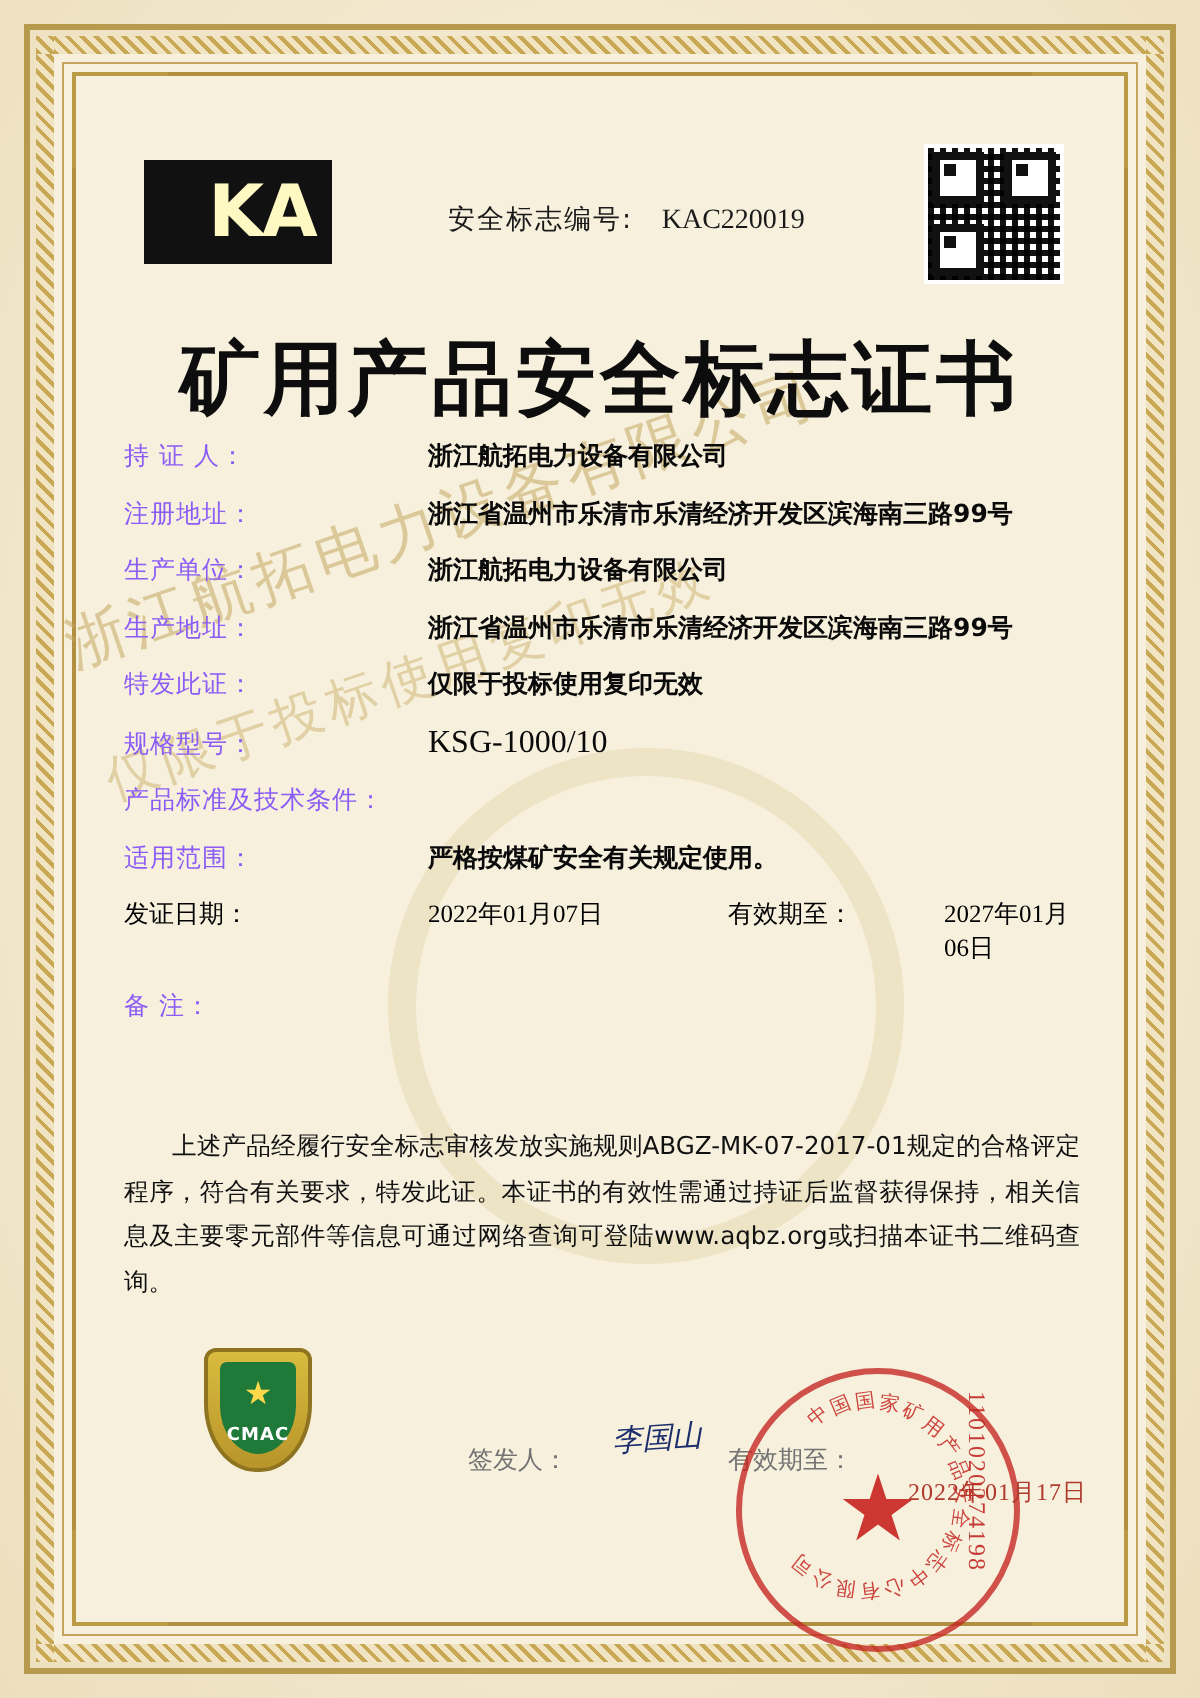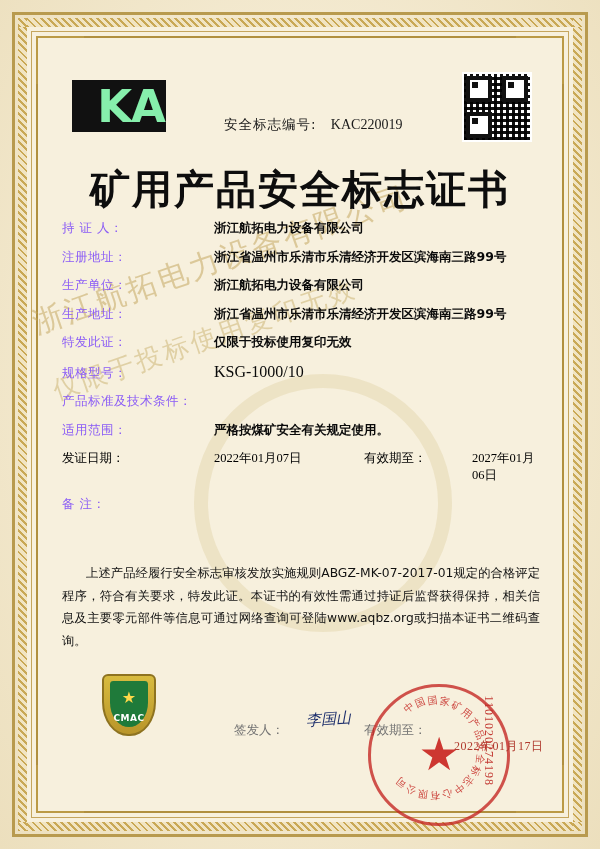--- a/index.html
+++ b/index.html
@@ -127,23 +127,23 @@
     left: 28px;
     top: 36px;
     width: 94px;
     height: 52px;
     background: #111;
     display: flex;
     align-items: center;
     justify-content: center;
   }
   .ka-logo span {
-    color: #86efac;
+    color: #fef9c3;
     font-weight: bold;
-    font-size: 45px;
+    font-size: 36px;
     font-family: "DejaVu Sans", sans-serif;
     letter-spacing: -1px;
     margin-left: 24px;
   }
 
   
   .qr {
     position: absolute;
     right: 24px;
     top: 28px;
@@ -168,21 +168,21 @@
     margin: 2px;
   }
   .qr .e1 { left: 2px;  top: 2px; }
   .qr .e2 { right: 2px; top: 2px; }
   .qr .e3 { left: 2px;  bottom: 2px; }
 
   
   .serial {
     position: absolute;
     left: 180px;
-    top: 72px;
+    top: 57px;
     font-size: 13.5px;
     color: #1a1a1a;
     font-family: "DejaVu Sans", sans-serif;
     white-space: nowrap;
   }
   .serial .label { letter-spacing: 1px; }
   .serial .value { margin-left: 10px; font-family: "Liberation Serif", serif; font-size: 14px; }
 
   
   .title {

